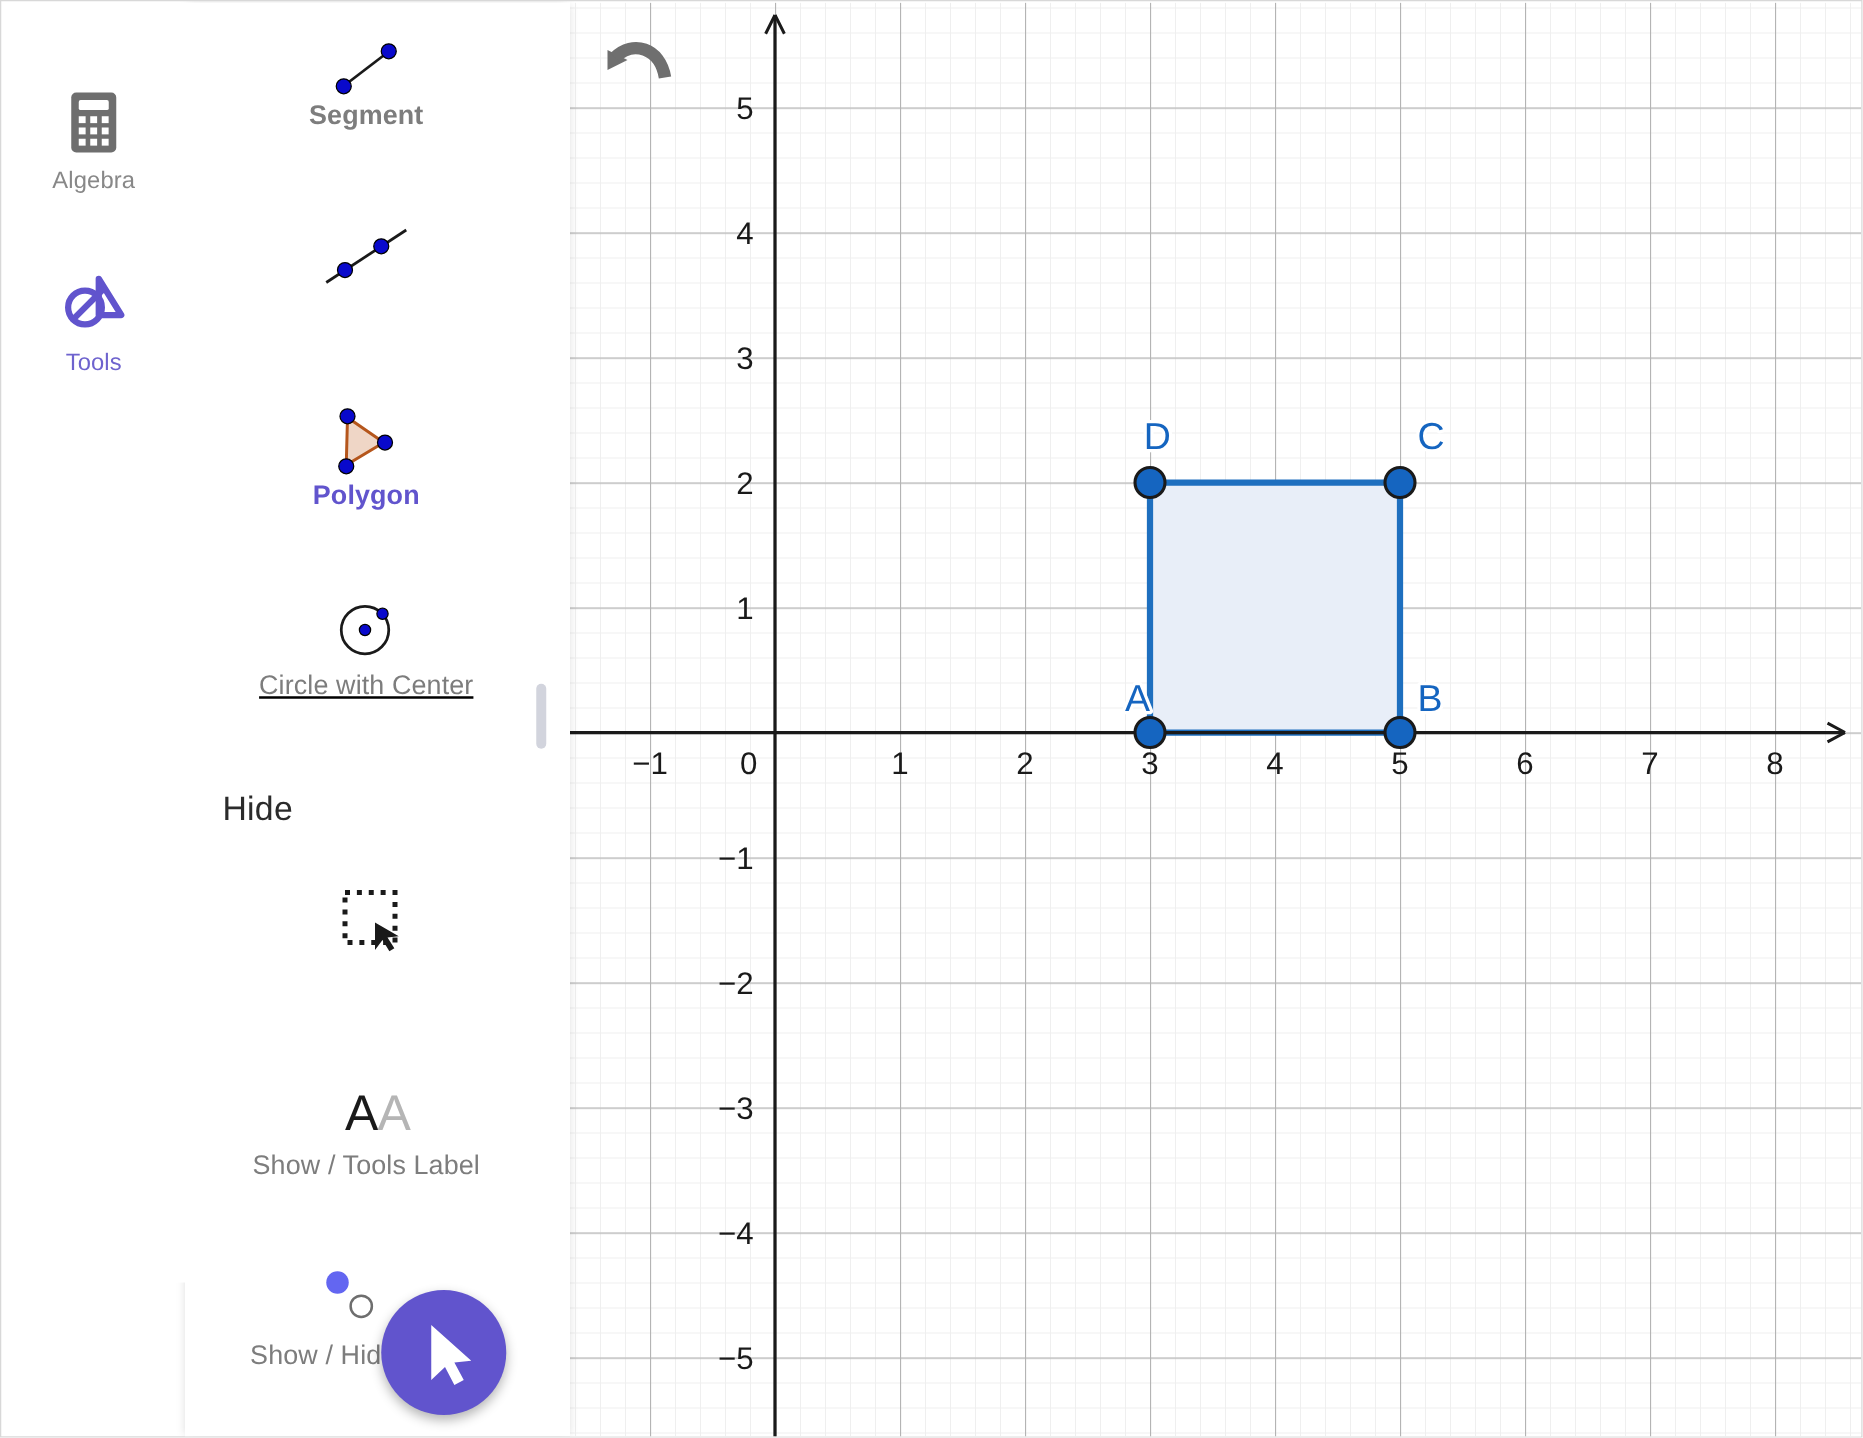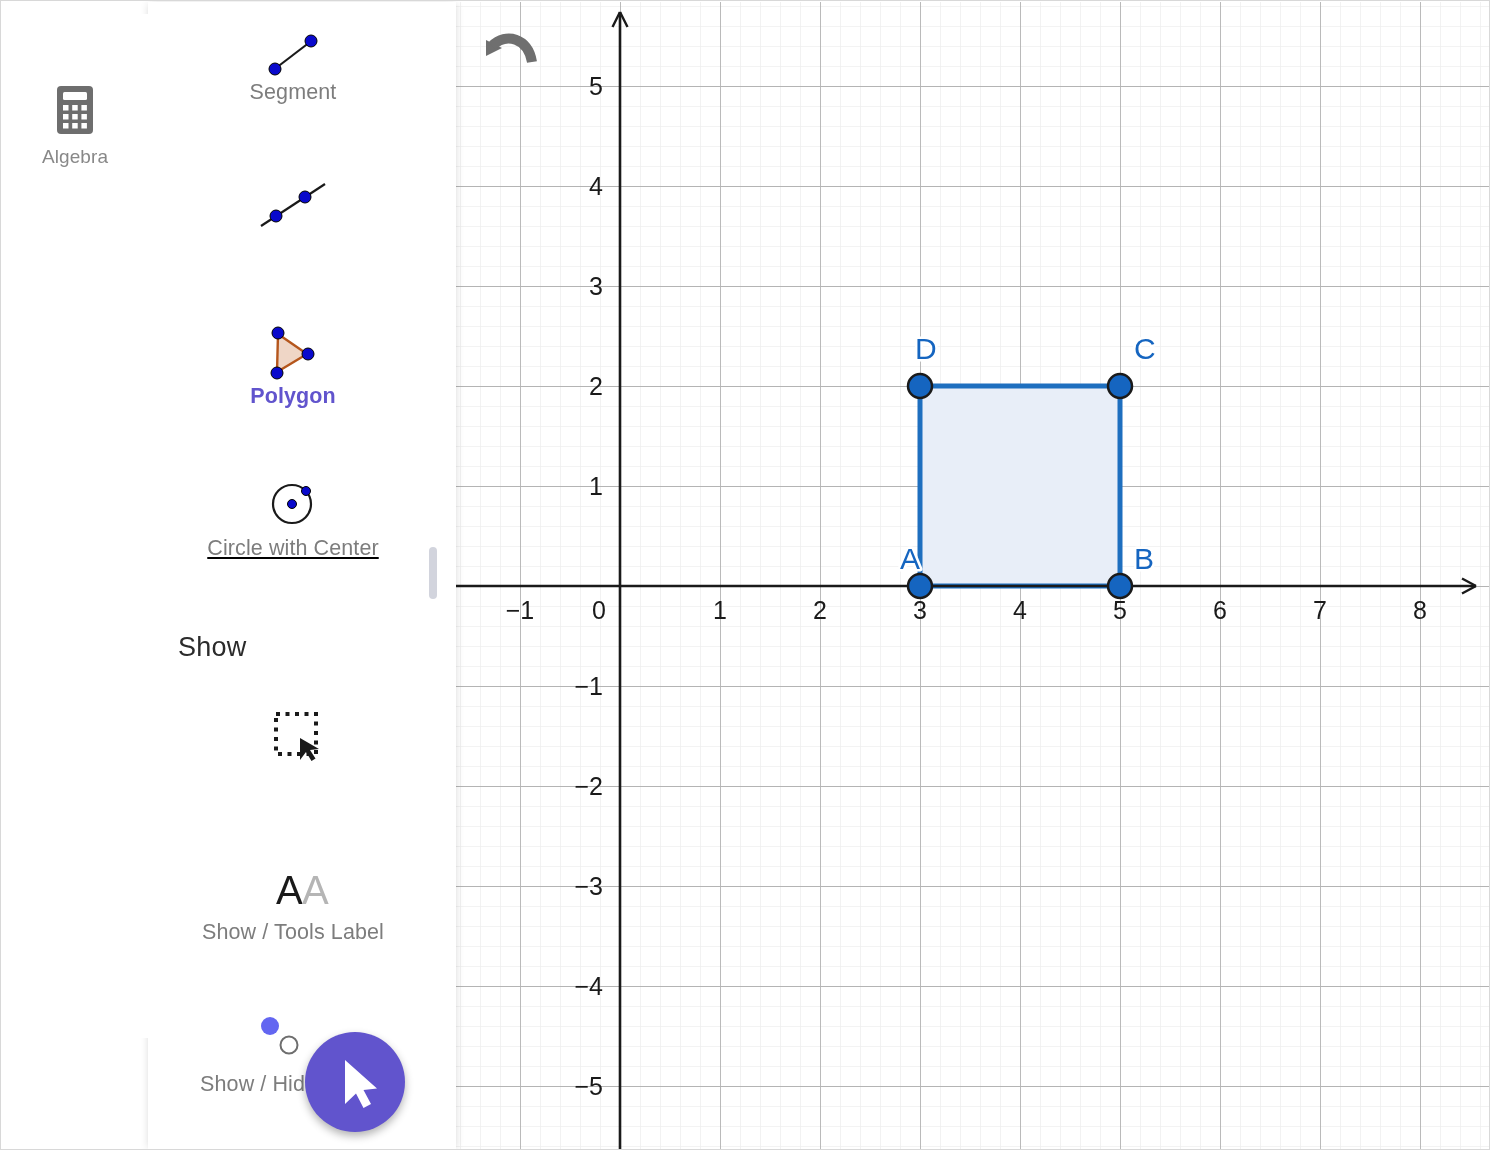--- a/index.html
+++ b/index.html
@@ -22,21 +22,20 @@
     overflow: hidden;
   }
 
   
   .icon-rail {
     position: absolute;
     left: 1px; top: 1px;
     width: 146px; height: 1024px;
     background: #ffffff;
     z-index: 30;
-    margin-top: 12px;
   }
   .rail-item {
     position: absolute;
     left: 0; width: 146px;
     text-align: center;
     cursor: pointer;
     user-select: none;
   }
   .rail-item .rail-icon {
     display: block;
@@ -172,26 +171,36 @@
           <rect x="19.2" y="30" width="5.5" height="5.5" fill="#ffffff"></rect>
           <rect x="28.4" y="30" width="5.5" height="5.5" fill="#ffffff"></rect>
           <rect x="10" y="39" width="5.5" height="5.5" fill="#ffffff"></rect>
           <rect x="19.2" y="39" width="5.5" height="5.5" fill="#ffffff"></rect>
           <rect x="28.4" y="39" width="5.5" height="5.5" fill="#ffffff"></rect>
         </svg>
       </span>
       <span class="rail-label">Algebra</span>
     </div>
 
+    <div class="rail-item rail-tools">
+      <span class="rail-icon">
+        <svg width="52" height="52" viewBox="0 0 52 52">
+          <path d="M30 5 L48 34 L30 34 Z" fill="none" stroke="#6154CD" stroke-width="5" stroke-linejoin="round"></path>
+          <circle cx="19" cy="28" r="13.5" fill="none" stroke="#6154CD" stroke-width="5"></circle>
+          <line x1="9.5" y1="37.5" x2="33" y2="14" stroke="#6154CD" stroke-width="5" stroke-linecap="round"></line>
+        </svg>
+      </span>
+      <span class="rail-label">Tools</span>
+    </div>
   </div>
 
   <div class="tool-panel">
     <div class="tool-list">
 
-      <div class="tool-entry" style="top:12px;">
+      <div class="tool-entry" style="top:12px;font-weight:bold;">
         <span class="t-icon">
           <svg width="290" height="64" viewBox="0 0 290 64">
             <line x1="128" y1="54" x2="162" y2="28" stroke="#1a1a1a" stroke-width="2.2"></line>
             <circle cx="127" cy="55" r="6" fill="#0909CC" stroke="#000" stroke-width="1"></circle>
             <circle cx="163" cy="27" r="6" fill="#0909CC" stroke="#000" stroke-width="1"></circle>
           </svg>
         </span>
         <span class="t-label">Segment</span>
       </div>
 
@@ -221,21 +230,21 @@
         <span class="t-icon">
           <svg width="290" height="64" viewBox="0 0 290 64">
             <circle cx="144" cy="34" r="19" fill="none" stroke="#1a1a1a" stroke-width="2.2"></circle>
             <circle cx="144" cy="34" r="4.5" fill="#0909CC" stroke="#000" stroke-width="1"></circle>
             <circle cx="158" cy="21" r="4.5" fill="#0909CC" stroke="#000" stroke-width="1"></circle>
           </svg>
         </span>
         <span class="t-label">Circle with Center</span>
       </div>
 
-      <div class="section-head" style="top:630px;">Show</div>
+      <div class="section-head" style="top:630px;">Hide</div>
 
       <div class="tool-entry" style="top:700px;">
         <span class="t-icon">
           <svg width="290" height="64" viewBox="0 0 290 64">
             <rect x="128" y="12" width="40" height="40" fill="none" stroke="#1a1a1a" stroke-width="4" stroke-dasharray="4 5.5"></rect>
             <path d="M152 36 L152 58 L158 50 L163.5 59 L167.5 56.5 L162 48 L171 47 Z" fill="#1a1a1a"></path>
           </svg>
         </span>
       </div>
 

